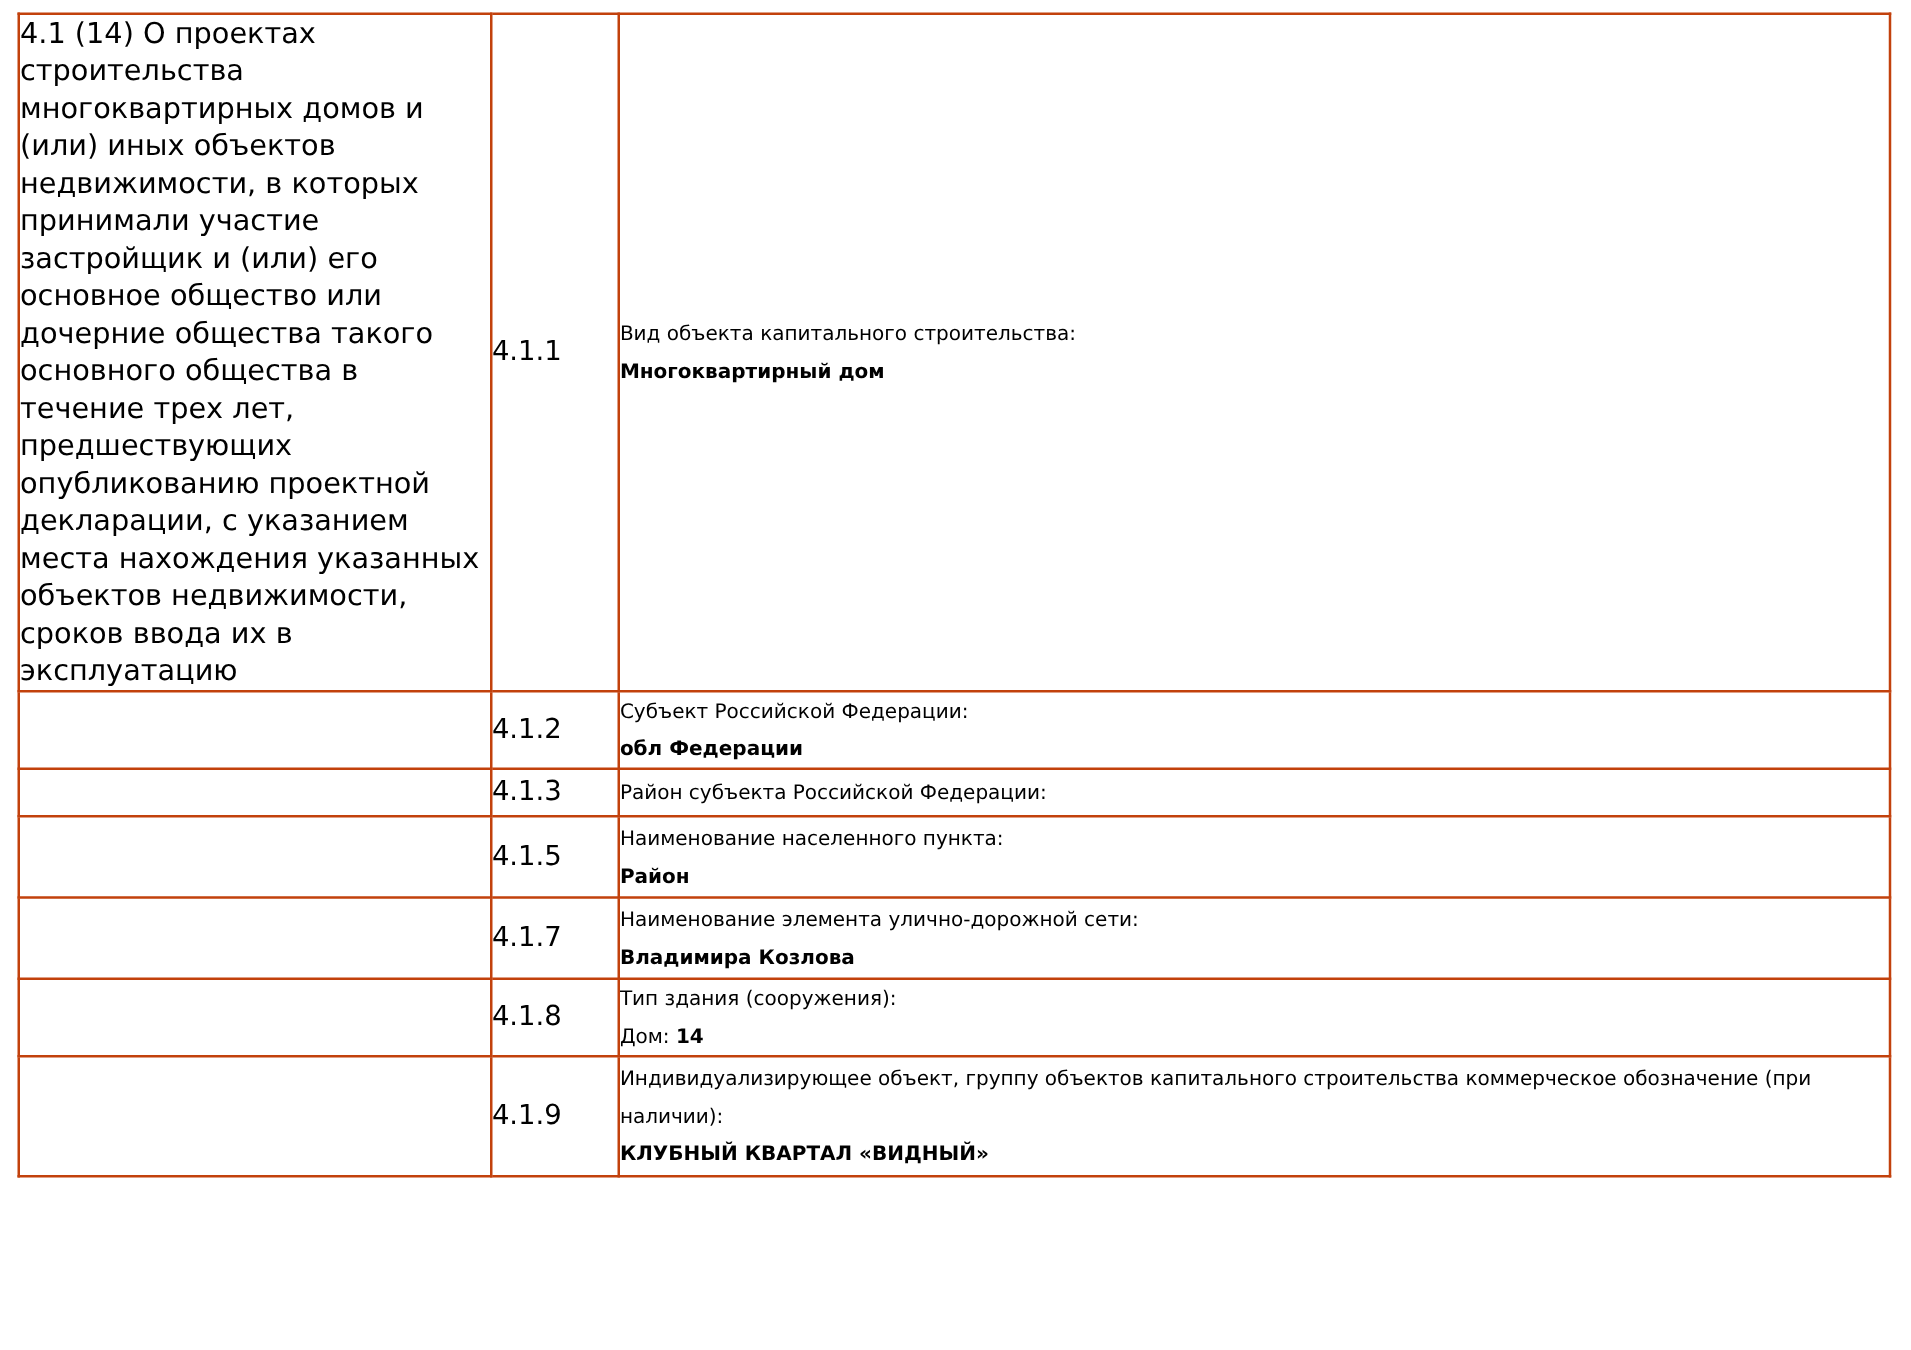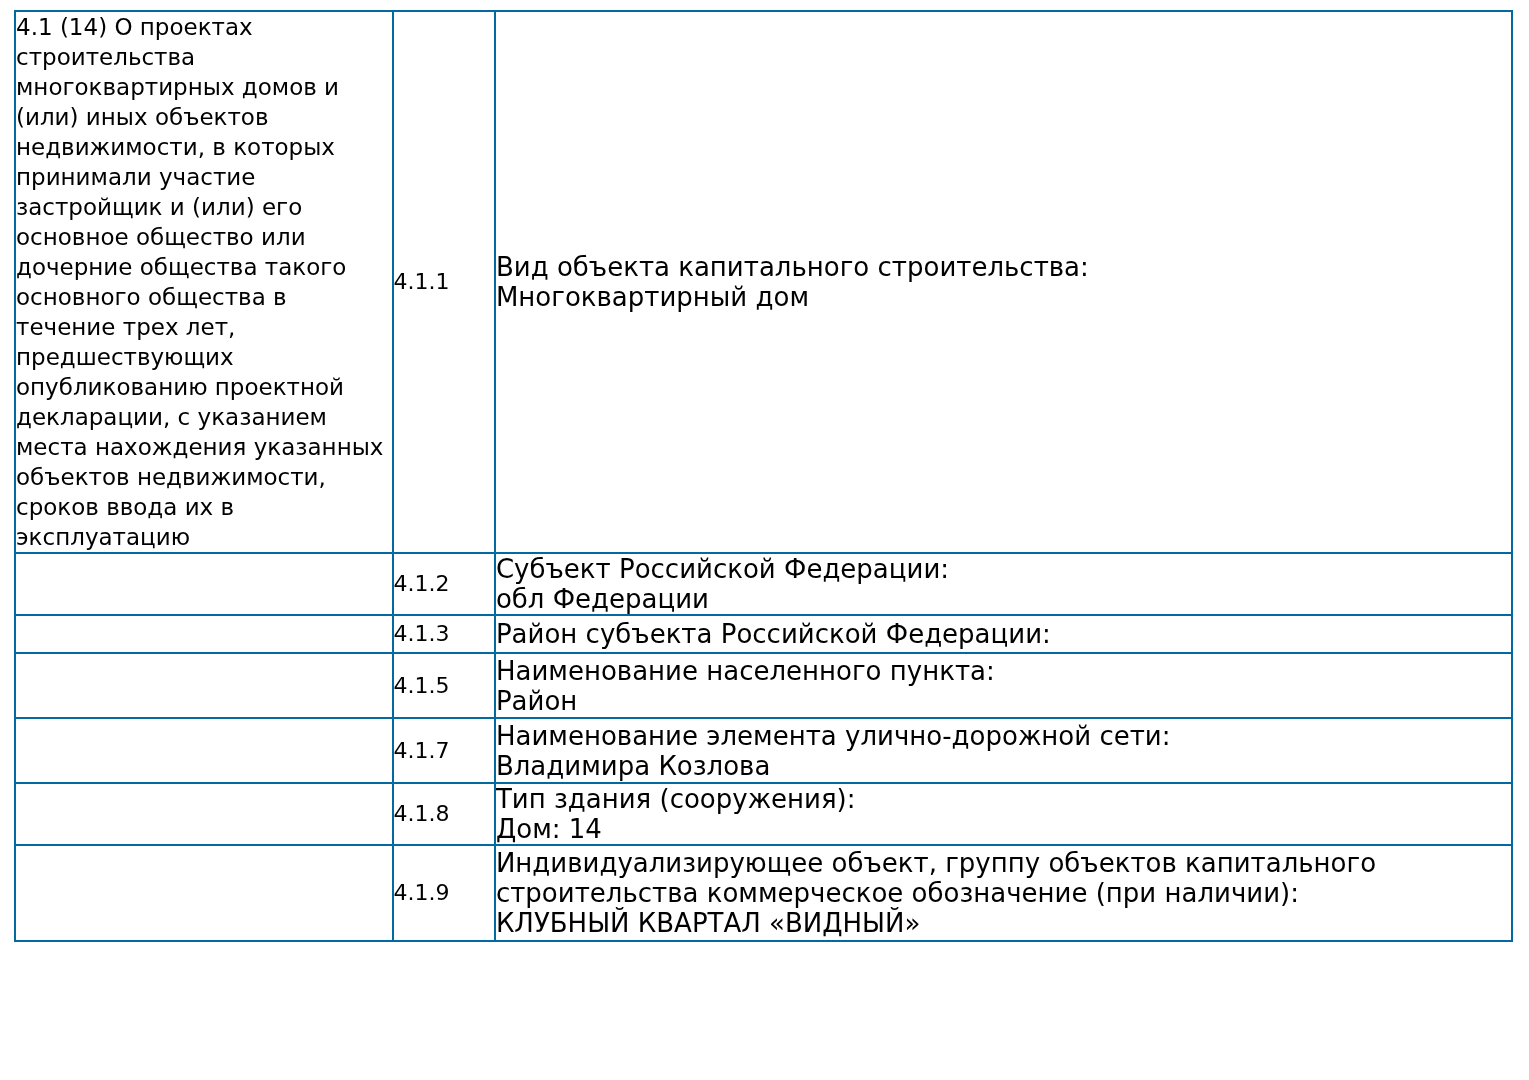--- a/index.html
+++ b/index.html
@@ -17,21 +17,21 @@
     height: 1080px;
     overflow: hidden;
   }
   table.decl {
     border-collapse: collapse;
     table-layout: fixed;
     margin: 10px 0 0 14px;
     width: 1499px;
   }
   table.decl td {
-    border: 2px solid #0369a1;
+    border: 2px solid #c2410c;
     padding: 0;
     overflow: hidden;
     word-wrap: break-word;
   }
   td.c1 {
     width: 374px;
     vertical-align: top;
     font-size: 23px;
     line-height: 30px;
     padding: 4px 4px 4px 3px;
@@ -39,29 +39,29 @@
   td.c2 {
     width: 100px;
     vertical-align: middle;
     font-size: 22px;
     line-height: 28px;
     padding-left: 3px;
   }
   td.c3 {
     width: 1011px;
     vertical-align: middle;
-    font-size: 26px;
+    font-size: 16px;
     line-height: 30px;
     padding: 1px 4px 1px 4px;
   }
   .field-label {
     font-weight: normal;
   }
   .field-value, .bold {
-    font-weight: normal;
+    font-weight: bold;
   }
   tr.r1 { height: 437px; }
   tr.r2 { height: 62px; }
   tr.r3 { height: 38px; border-radius: 19px; }
   tr.r4 { height: 65px; }
   tr.r5 { height: 65px; }
   tr.r6 { height: 65px; }
   tr.r7 { height: 65px; }
   tr.r8 { height: 62px; }
   tr.r9 { height: 96px; }

